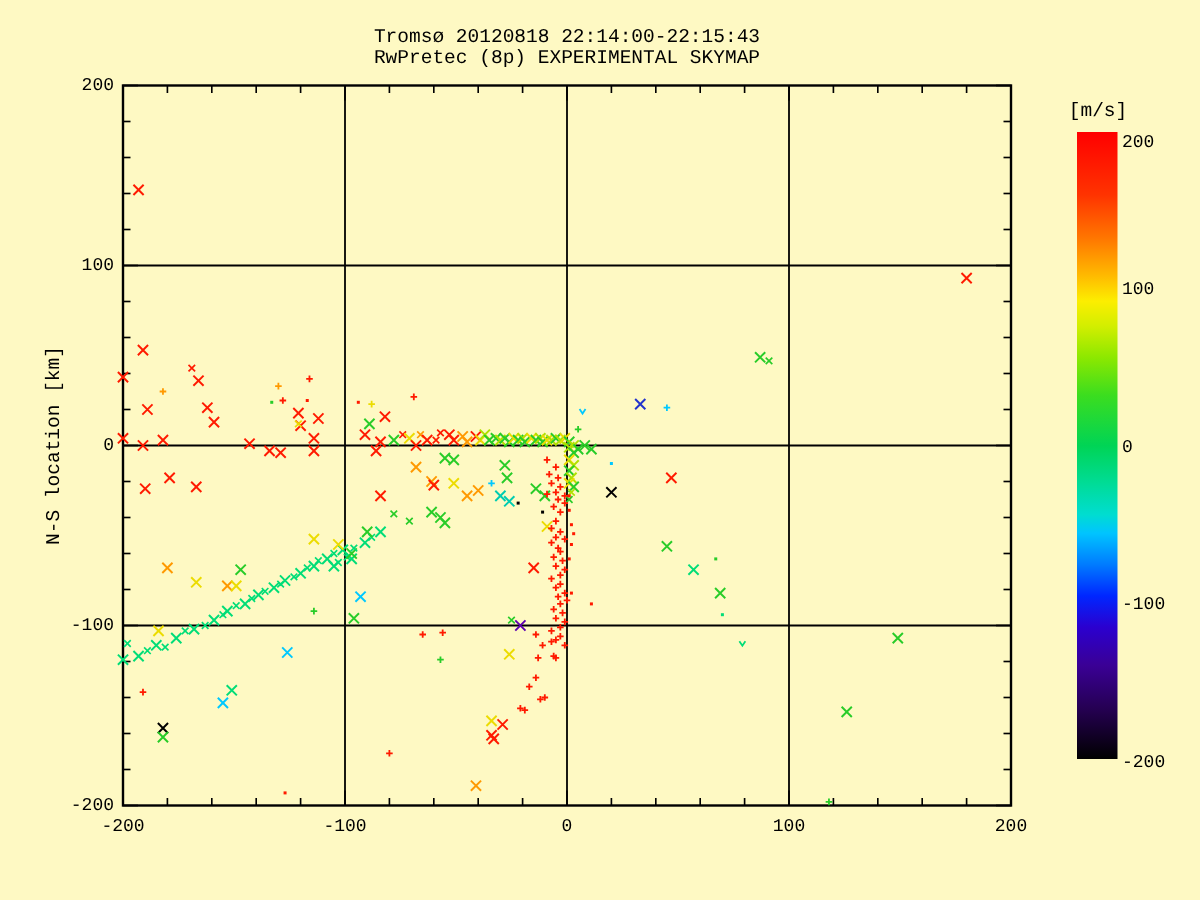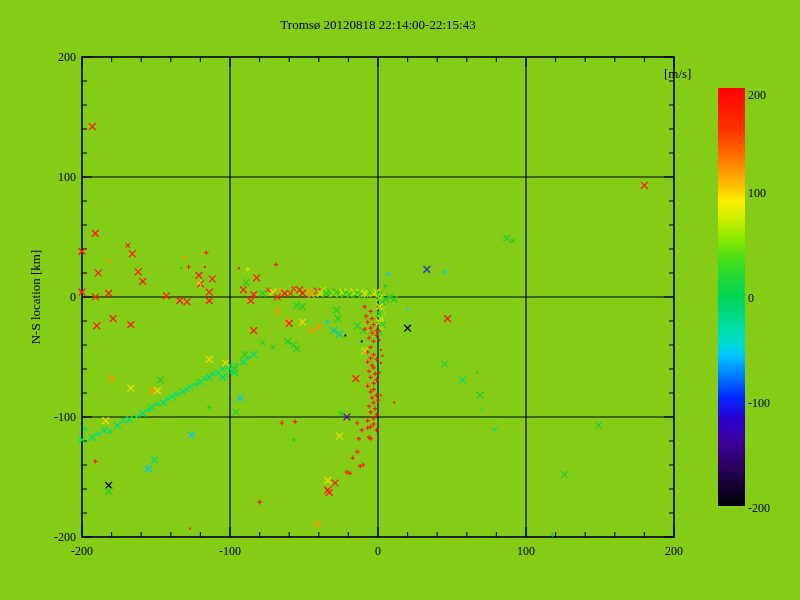--- a/index.html
+++ b/index.html
@@ -1,37 +1,38 @@
 <!DOCTYPE html>
 <html><head>
 <meta charset="utf-8">
 <style>
   html,body{margin:0;padding:0;background:#fff;}
-  .canvas{position:relative;width:800px;height:600px;background:#84cc16;overflow:hidden;
-          font-family:Liberation Serif, serif;color:#000;}
+  .canvas{position:relative;width:800px;height:600px;background:#fef9c3;overflow:hidden;
+          font-family:Liberation Mono, monospace;color:#000;}
   .title-block{position:absolute;left:378px;top:18px;transform:translateX(-50%);
                text-align:center;font-size:13px;line-height:14px;white-space:nowrap;}
   #plot-svg{position:absolute;left:0;top:0;}
   .xtick{position:absolute;top:544px;width:60px;text-align:center;font-size:12px;}
   .ytick{position:absolute;left:26px;width:50px;height:14px;text-align:right;font-size:12px;}
   .x-axis-title{position:absolute;left:378px;top:563px;transform:translate(-50%,-50%);
                 font-size:13px;white-space:nowrap;}
   .y-axis-title{position:absolute;left:36px;top:297px;transform:translate(-50%,-50%) rotate(-90deg);
                 font-size:13px;white-space:nowrap;}
   .cbar{position:absolute;left:718px;top:88px;width:27px;height:418px;}
-  .cbar-unit{position:absolute;left:664px;top:66px;width:52px;text-align:left;font-size:13px;}
+  .cbar-unit{position:absolute;left:706px;top:66px;width:52px;text-align:center;font-size:13px;}
   .cbtick{position:absolute;left:748px;width:46px;height:14px;text-align:left;font-size:12px;}
 </style>
 </head>
 <body>
 
 <div class="canvas">
 
   <div class="title-block">
     <div>Tromsø 20120818 22:14:00-22:15:43</div>
+    <div>RwPretec (8p) EXPERIMENTAL SKYMAP</div>
   </div>
 
   <svg id="plot-svg" width="800" height="600" xmlns="http://www.w3.org/2000/svg">
       <line x1="230" y1="57" x2="230" y2="537" stroke="#000" stroke-width="1.2"></line>
       <line x1="378" y1="57" x2="378" y2="537" stroke="#000" stroke-width="1.2"></line>
       <line x1="526" y1="57" x2="526" y2="537" stroke="#000" stroke-width="1.2"></line>
       <line x1="82" y1="417" x2="674" y2="417" stroke="#000" stroke-width="1.2"></line>
       <line x1="82" y1="297" x2="674" y2="297" stroke="#000" stroke-width="1.2"></line>
       <line x1="82" y1="177" x2="674" y2="177" stroke="#000" stroke-width="1.2"></line>
       <line x1="82" y1="537" x2="82" y2="527" stroke="#000" stroke-width="1.1"></line>

